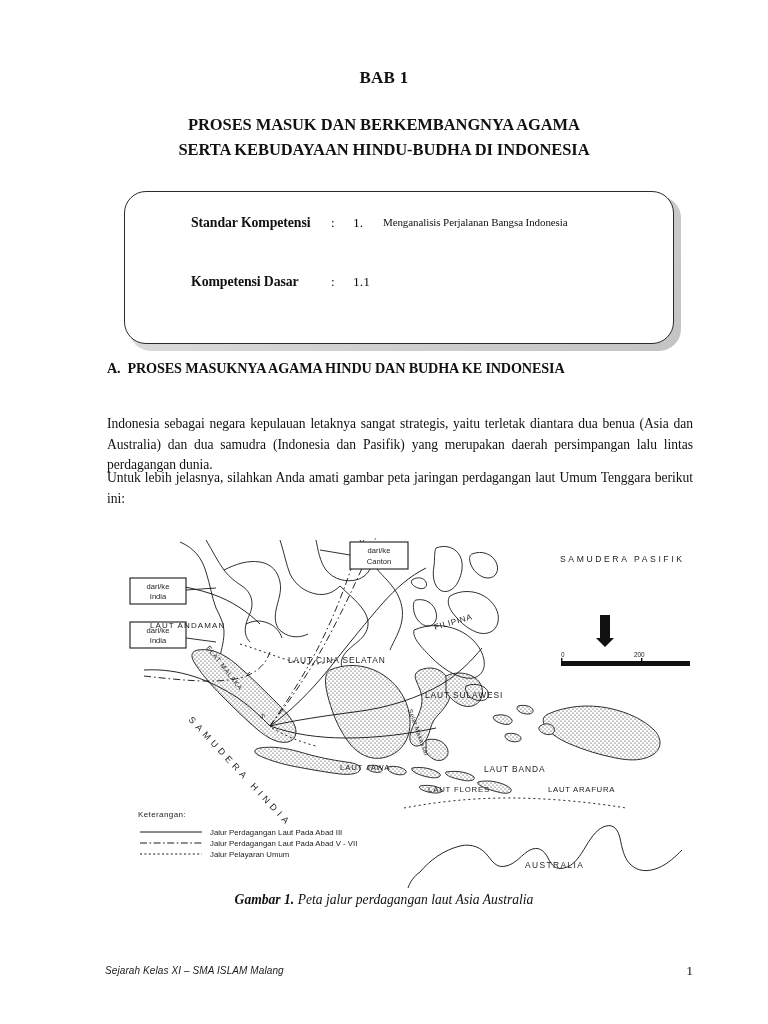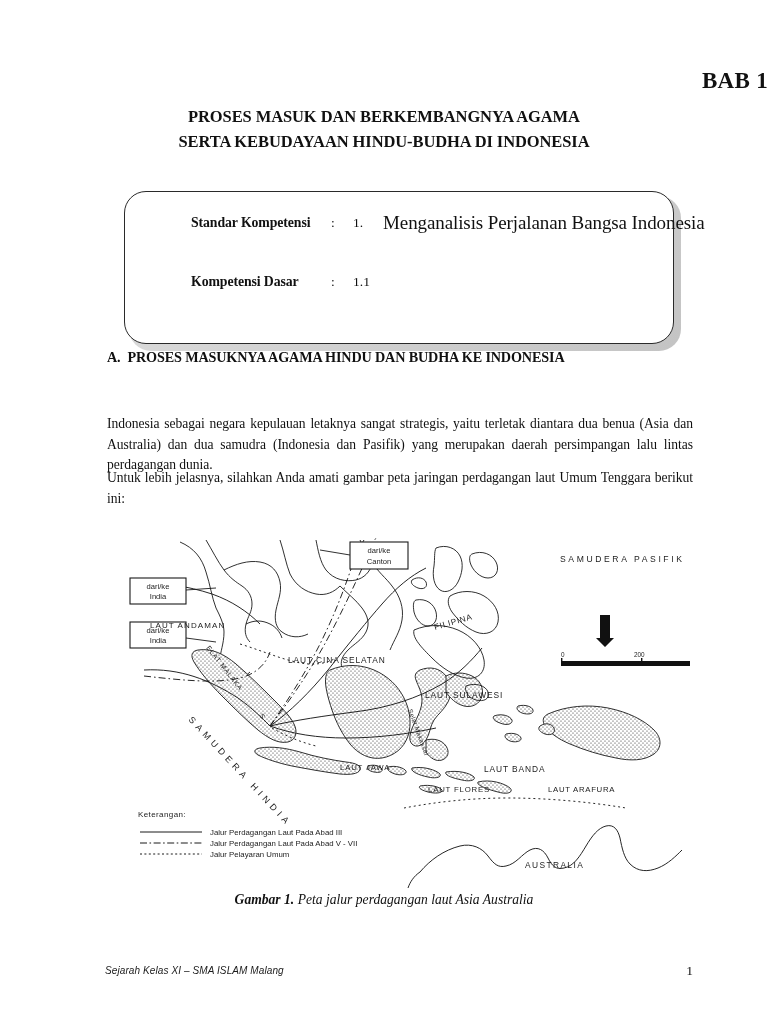--- a/index.html
+++ b/index.html
@@ -16,28 +16,28 @@
   .page {
     position: absolute;
     left: 0; top: 0;
     width: 768px; height: 1024px;
   }
 
   
   .chapter-label {
     position: absolute;
     left: 0; top: 68px; width: 768px;
-    text-align: right;
+    text-align: center;
     font-weight: bold;
-    font-size: 23px;
+    font-size: 17px;
     letter-spacing: 0.3px;
   }
   .main-title {
     position: absolute;
-    left: 104px; top: 104px; width: 560px;
+    left: 104px; top: 112px; width: 560px;
     text-align: center;
     font-weight: bold;
     font-size: 16.5px;
     line-height: 25px;
     letter-spacing: -0.1px;
   }
   .main-title .ln { display: block; white-space: nowrap; }
 
   
   .comp-wrap {
@@ -83,29 +83,29 @@
     width: 22px; flex: none;
     text-align: left;
     line-height: 19px;
   }
   .c-num {
     width: 30px; flex: none;
     line-height: 19px;
   }
   .c-text {
     line-height: 19px;
-    font-size: 19px;
+    font-size: 11px;
     letter-spacing: -0.1px;
   }
   .c-text span { display: block; white-space: nowrap; }
 
   
   .section-head {
     position: absolute;
-    left: 107px; top: 349px;
+    left: 107px; top: 360px;
     font-weight: bold;
     font-size: 14.2px;
     letter-spacing: -0.15px;
     white-space: nowrap;
   }
   .section-head .sh-letter { margin-right: 7px; }
 
   
   .para {
     position: absolute;

